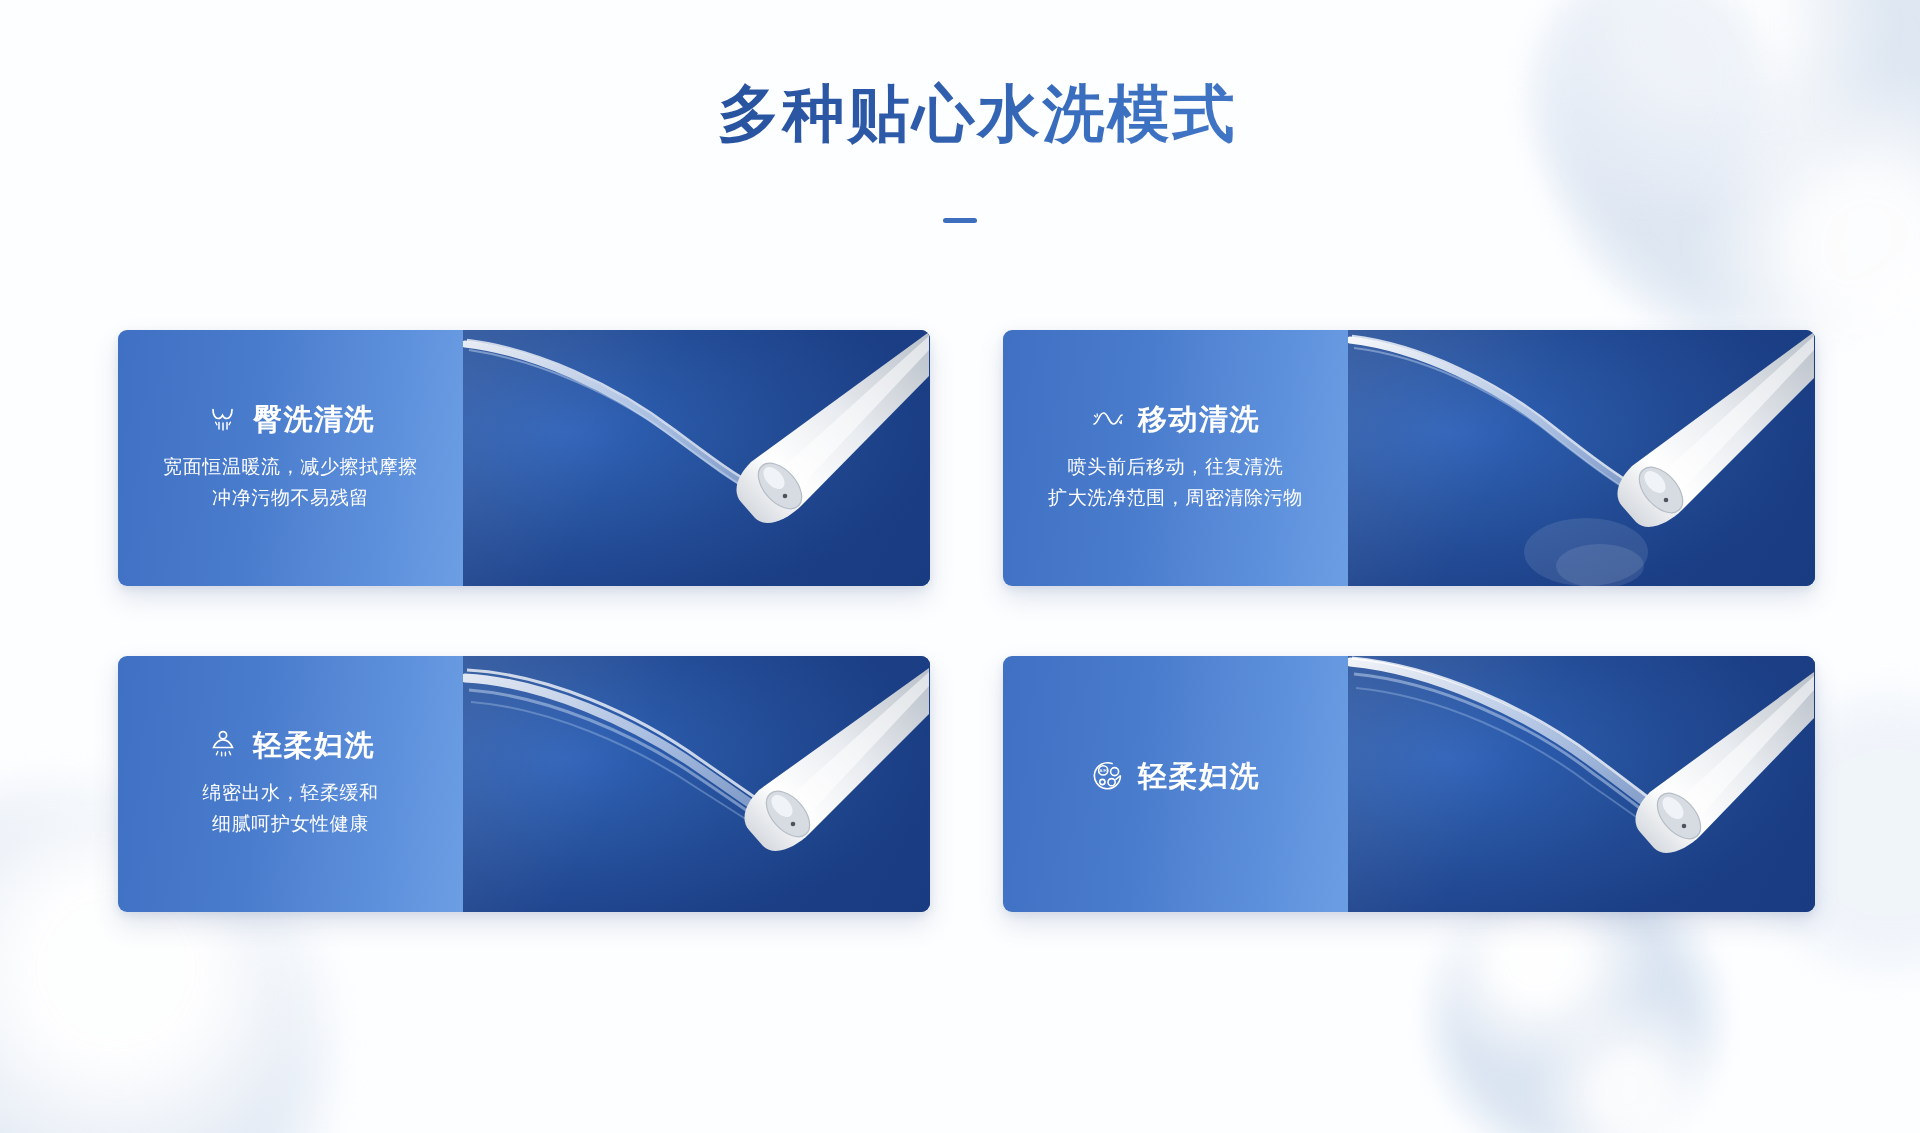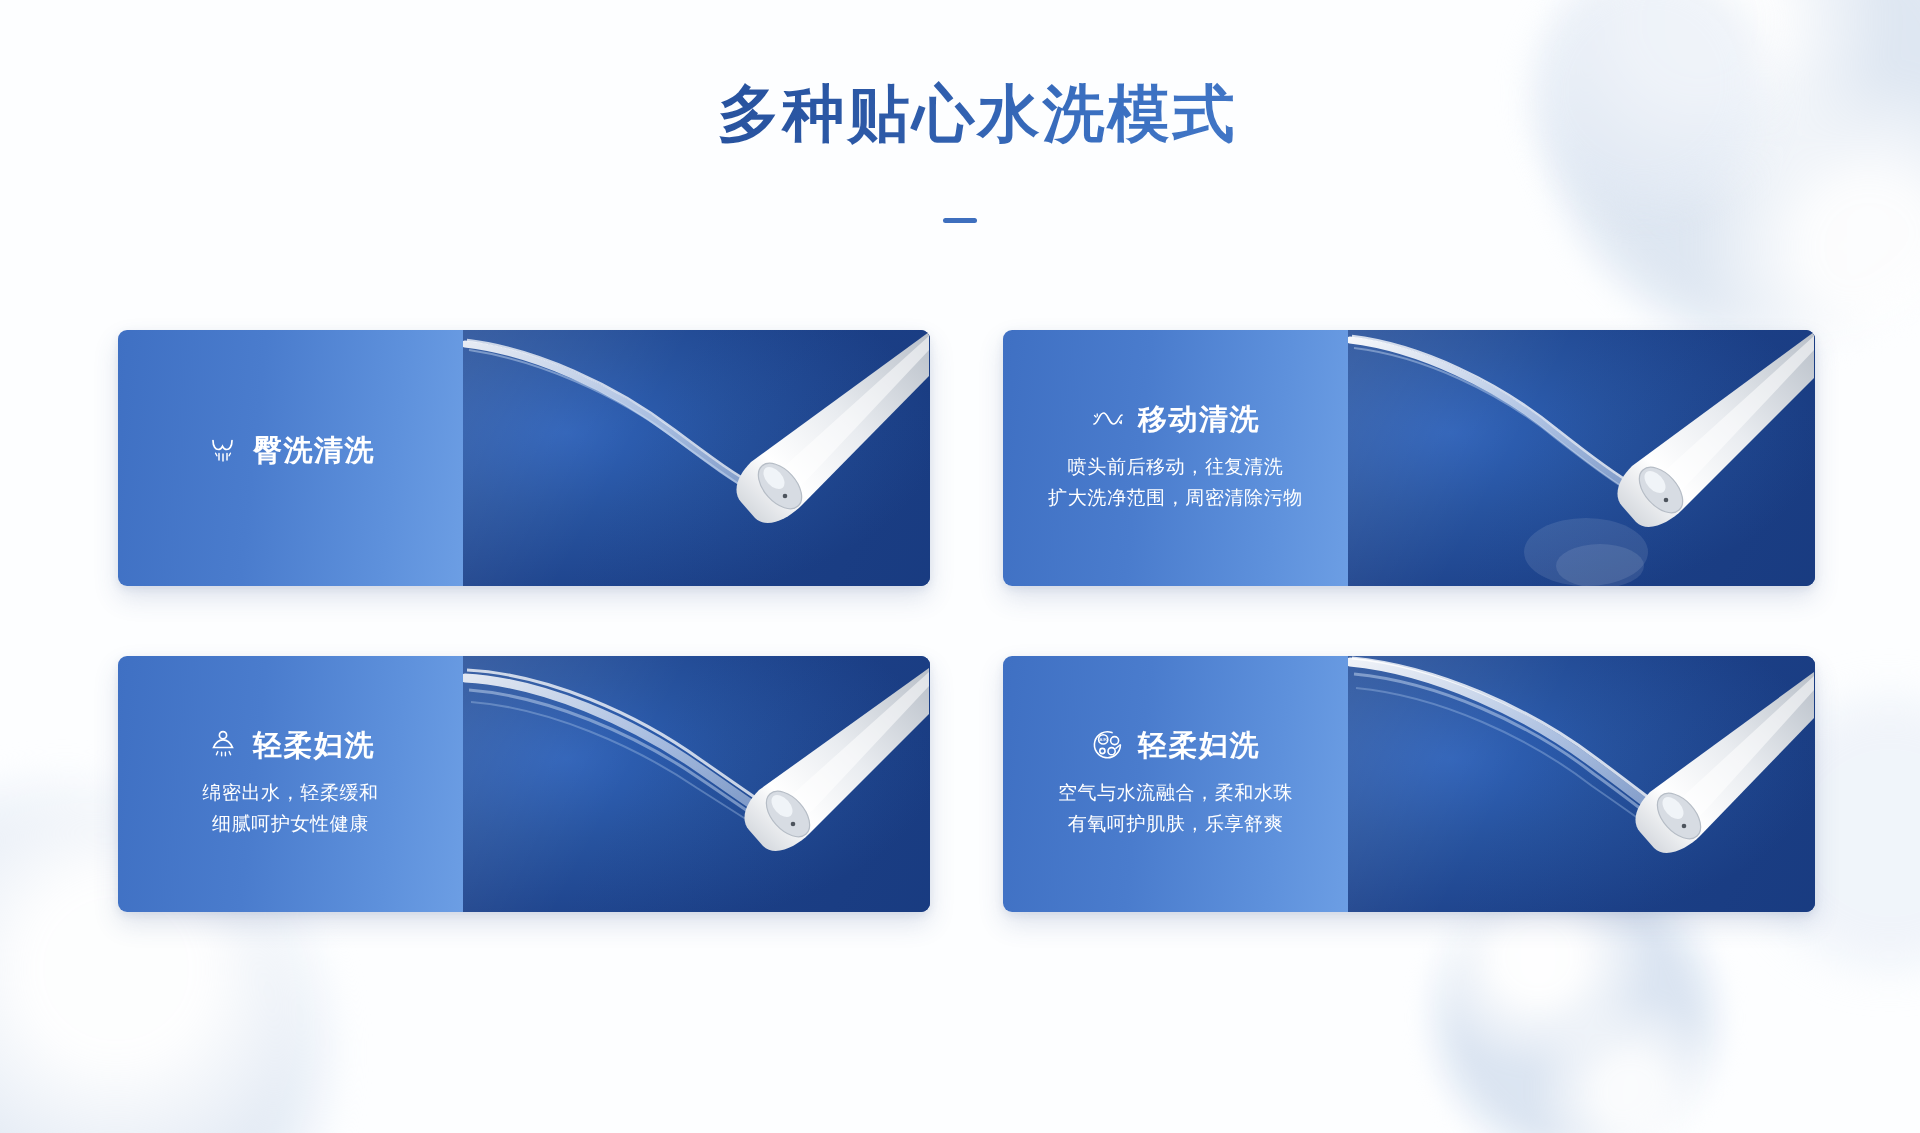--- a/index.html
+++ b/index.html
@@ -131,20 +131,24 @@
 
     <div class="card">
       <div class="card-info">
         <div class="card-head">
           <svg class="card-icon" viewBox="0 0 34 34" fill="none" stroke="#ffffff" stroke-width="1.7" stroke-linecap="round">
             <path d="M7 7.5c0 6 2.6 9 5.2 9 2 0 3.4-1.3 4.3-3.2 .9 1.9 2.3 3.2 4.3 3.2 2.6 0 5.2-3 5.2-9"></path>
             <path d="M13 20.5v6.5M17 21v7M21 20.5v6.5" stroke-width="1.5"></path>
             <path d="M9.6 20.2l1.3 2.6M24.4 20.2l-1.3 2.6" stroke-width="1.4"></path>
           </svg>
           <div class="card-title">臀洗清洗</div>
+        </div>
+        <div class="card-desc">
+          <span>宽面恒温暖流，减少擦拭摩擦</span>
+          <span>冲净污物不易残留</span>
         </div>
       </div>
       <div class="card-photo">
         <div class="sheen"></div>
         <svg viewBox="0 0 467 256" preserveAspectRatio="none">
           <defs>
             <linearGradient id="wandA" x1="0" y1="1" x2="1" y2="0">
               <stop offset="0" stop-color="#c8cdd4"></stop>
                 <stop offset=".25" stop-color="#ffffff"></stop>
               <stop offset=".55" stop-color="#e9ecf0"></stop>
@@ -268,24 +272,20 @@
             <path d="M21 4.6 A 13 13 0 1 0 29.4 17"></path>
             <circle cx="12.2" cy="11.4" r="4.6"></circle>
             <text x="12.2" y="13.1" font-size="4.4" fill="#ffffff" stroke="none" text-anchor="middle" font-family="'Liberation Sans',sans-serif">AIR</text>
             <circle cx="23.6" cy="12.6" r="4"></circle>
             <circle cx="11.4" cy="23" r="2.6"></circle>
             <circle cx="20.6" cy="23.2" r="3.6"></circle>
             <path d="M24.8 20.4l4.2-3.4" stroke-width="1.4"></path>
           </svg>
           <div class="card-title">轻柔妇洗</div>
         </div>
-        <div class="card-desc">
-          <span>空气与水流融合，柔和水珠</span>
-          <span>有氧呵护肌肤，乐享舒爽</span>
-        </div>
       </div>
       <div class="card-photo">
         <div class="sheen"></div>
         <svg viewBox="0 0 467 256" preserveAspectRatio="none">
           <defs>
             <linearGradient id="wandD" x1="0" y1="1" x2="1" y2="0">
               <stop offset="0" stop-color="#c8cdd4"></stop>
                 <stop offset=".25" stop-color="#ffffff"></stop>
               <stop offset=".55" stop-color="#e9ecf0"></stop>
                 <stop offset="1" stop-color="#b9c0c9"></stop>

